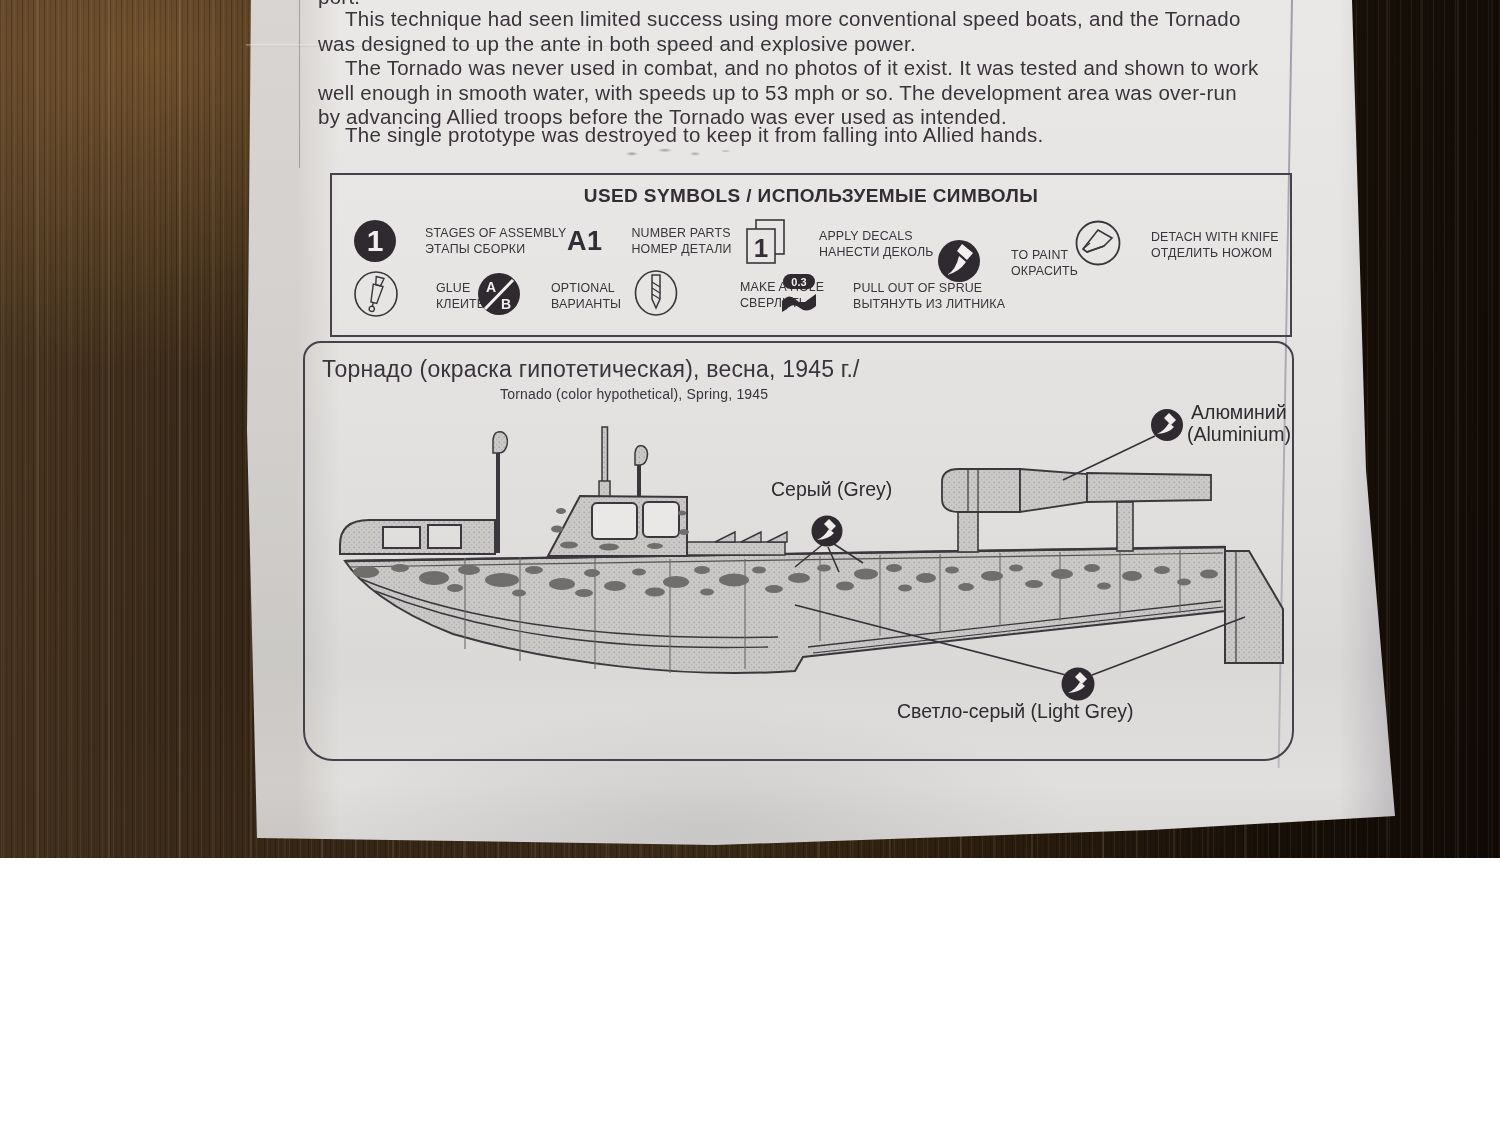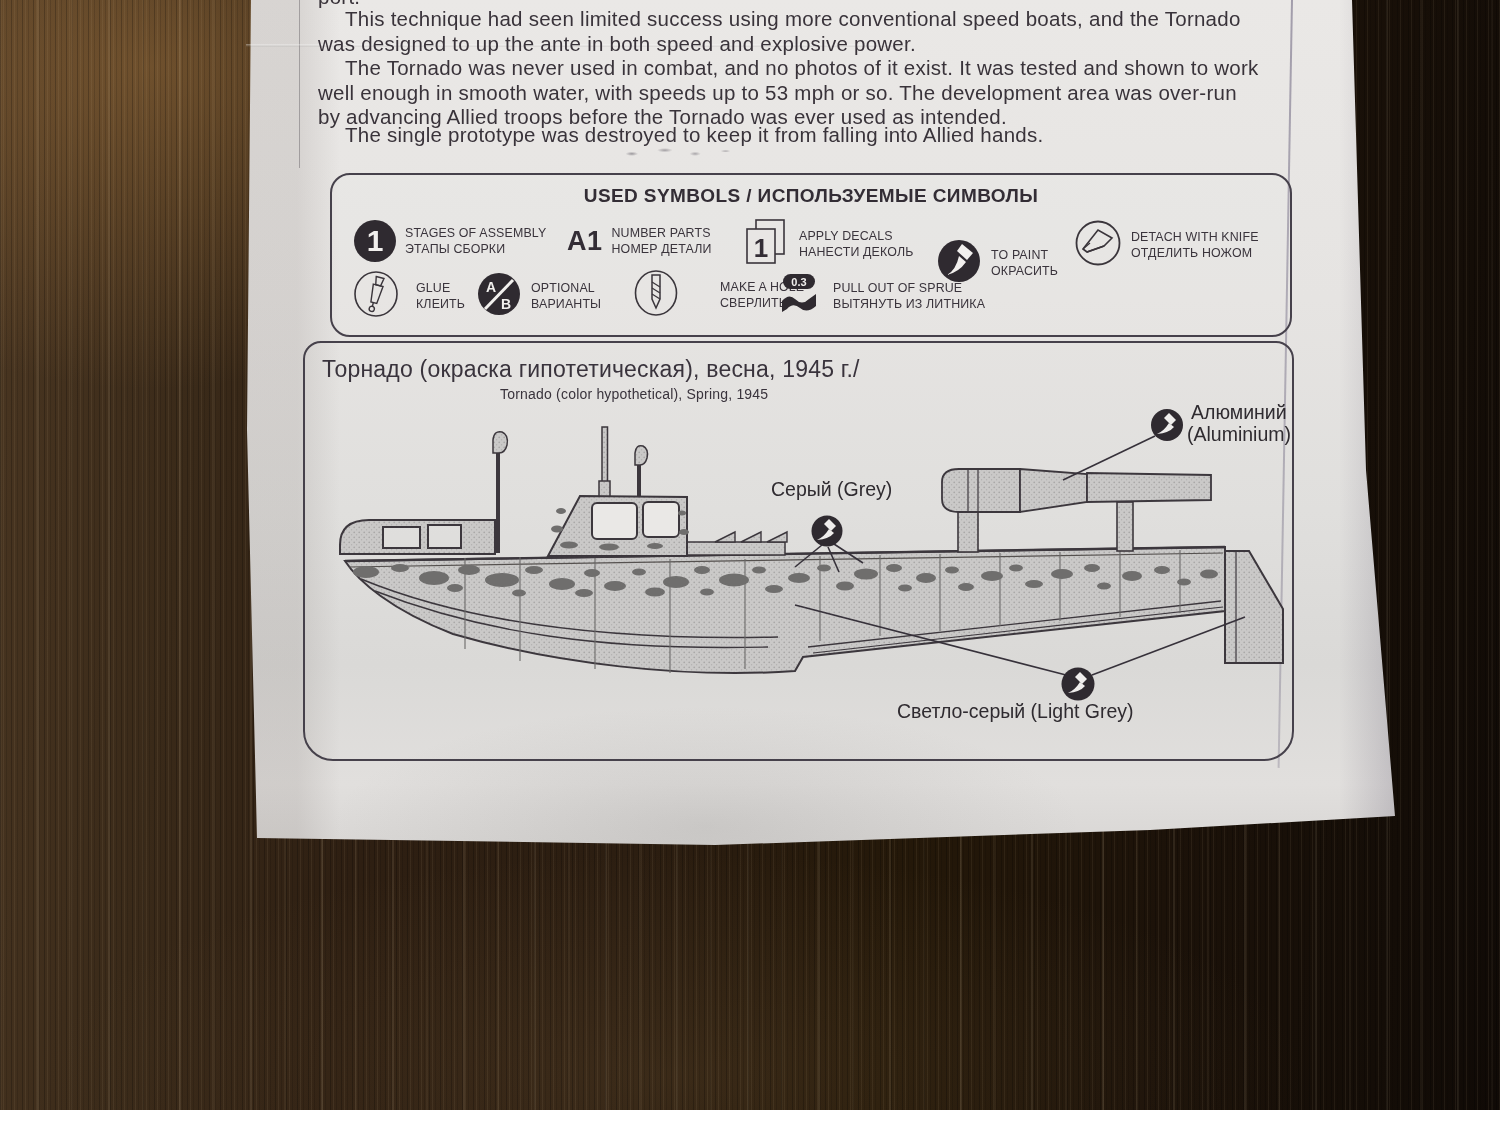--- a/index.html
+++ b/index.html
@@ -1,18 +1,18 @@
 <!DOCTYPE html>
 <html><head>
 <meta charset="utf-8">
 <style>
   html,body{margin:0;padding:0;}
   body{width:1500px;height:1125px;font-family:"Liberation Sans",sans-serif;}
   .scene{
-    position:relative;width:1500px;height:1110px;overflow:hidden;
+    position:relative;width:1500px;height:858px;overflow:hidden;
     background:
       repeating-linear-gradient(90deg, rgba(0,0,0,.22) 0 1px, rgba(0,0,0,0) 1px 3px, rgba(214,190,150,.08) 3px 4px, rgba(0,0,0,0) 4px 6px, rgba(0,0,0,.13) 6px 7px, rgba(0,0,0,0) 7px 11px),
       repeating-linear-gradient(90deg, rgba(255,226,180,.05) 0 2px, rgba(0,0,0,0) 2px 37px, rgba(255,231,190,.09) 37px 39px, rgba(0,0,0,0) 39px 71px),
       radial-gradient(700px 520px at 10% 6%, rgba(158,114,62,.5), rgba(0,0,0,0) 62%),
       radial-gradient(900px 320px at 45% 97%, rgba(128,100,62,.20), rgba(0,0,0,0) 70%),
       linear-gradient(97deg,#4b3722 0%,#3a2a19 15%,#2e1f12 28%,#2c1e11 45%,#241809 62%,#1c1209 78%,#140d07 92%,#100a06 100%);
   }
   .paper{
     position:absolute;left:245px;top:0;width:1152px;height:852px;
     clip-path:polygon(6px 0,1107px 0,1121px 470px,1150px 816px,905px 830px,470px 845px,12px 838px,2px 430px);
@@ -31,25 +31,25 @@
     background:linear-gradient(180deg, rgba(255,255,255,.6), rgba(0,0,0,.10));}
   .smudge{position:absolute;left:612px;top:143px;width:132px;height:18px;filter:blur(.6px);
     background:
       radial-gradient(9px 3px at 15% 60%, rgba(90,85,95,.55), rgba(0,0,0,0) 70%),
       radial-gradient(11px 3px at 40% 40%, rgba(90,85,95,.5), rgba(0,0,0,0) 70%),
       radial-gradient(8px 3px at 63% 60%, rgba(90,85,95,.45), rgba(0,0,0,0) 70%),
       radial-gradient(7px 2px at 86% 45%, rgba(90,85,95,.4), rgba(0,0,0,0) 70%);}
   .line{position:absolute;left:318px;width:1000px;font-size:20.5px;line-height:24px;color:#39333a;letter-spacing:.25px;}
   .indent{padding-left:27px;}
   .symbox{position:absolute;left:330px;top:173px;width:958px;height:160px;
-    border:2px solid #46414b;border-radius:20px;background:rgba(255,255,255,.04);}
+    border:2px solid #46414b;border-radius:0;background:rgba(255,255,255,.04);}
   .symtitle{position:absolute;left:0;right:0;top:10px;text-align:center;
     font-weight:bold;font-size:19px;letter-spacing:.4px;color:#332d35;}
   .sym{position:absolute;display:flex;align-items:center;gap:9px;}
-  .sym .txt{display:flex;flex-direction:column;font-size:12.4px;line-height:16px;color:#3a343c;letter-spacing:.15px;white-space:nowrap;}
+  .sym .txt{display:flex;flex-direction:column;font-size:12.4px;line-height:16px;color:#3a343c;letter-spacing:.15px;white-space:nowrap;margin-left:20px;}
   .badge-num{width:42px;height:42px;border-radius:50%;background:#2f2a30;color:#f1efed;
     font-weight:bold;font-size:30px;display:flex;align-items:center;justify-content:center;}
   .glyph-a1{font-weight:bold;font-size:27px;color:#332d35;letter-spacing:.5px;}
   .glyph-2x{font-weight:bold;font-size:30px;color:#332d35;}
   .paintbox{position:absolute;left:303px;top:341px;width:987px;height:416px;
     border:2px solid #46414b;border-radius:18px 18px 30px 30px;}
   .title-ru{position:absolute;left:322px;top:356px;font-size:23px;color:#39333c;letter-spacing:.2px;}
   .title-en{position:absolute;left:500px;top:386px;font-size:14px;color:#39333c;letter-spacing:.2px;}
   .boat-svg{position:absolute;left:303px;top:341px;}
   svg text{font-family:"Liberation Sans",sans-serif;}

